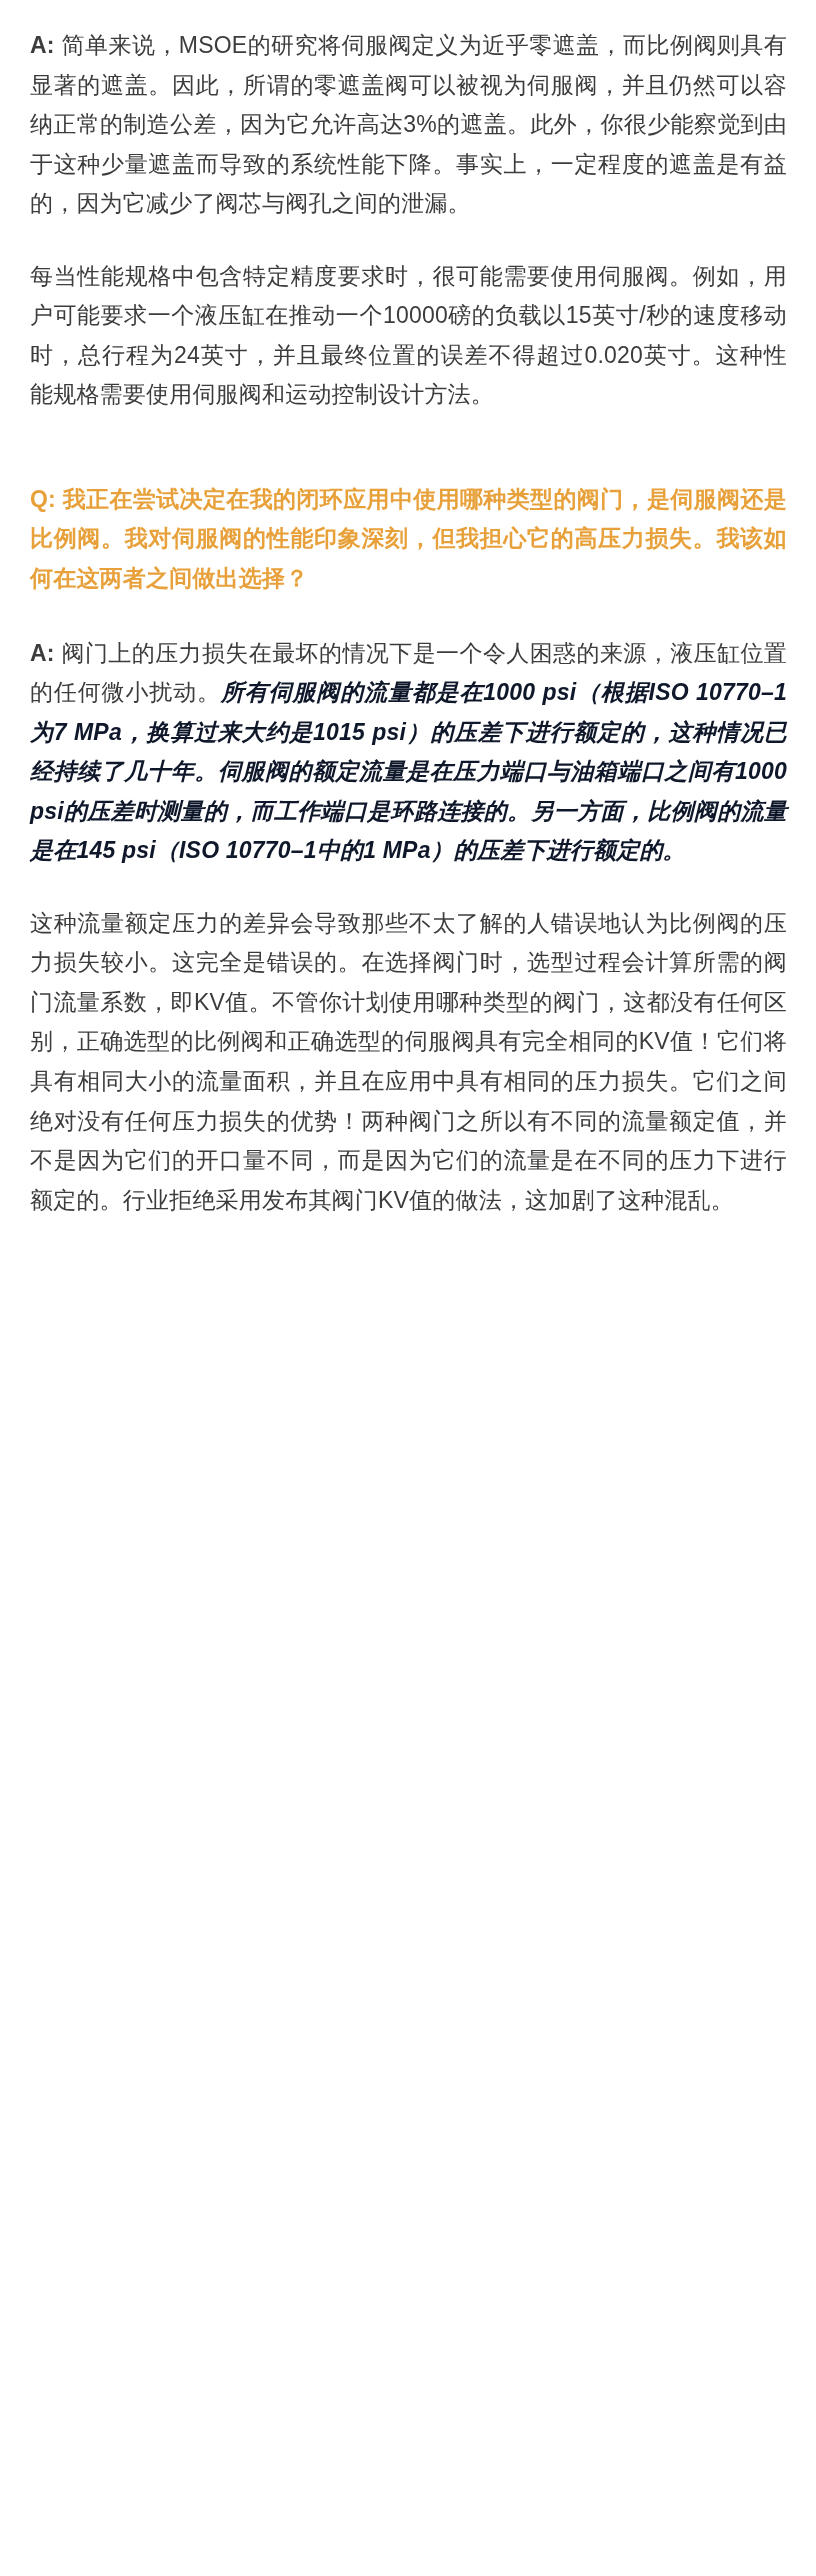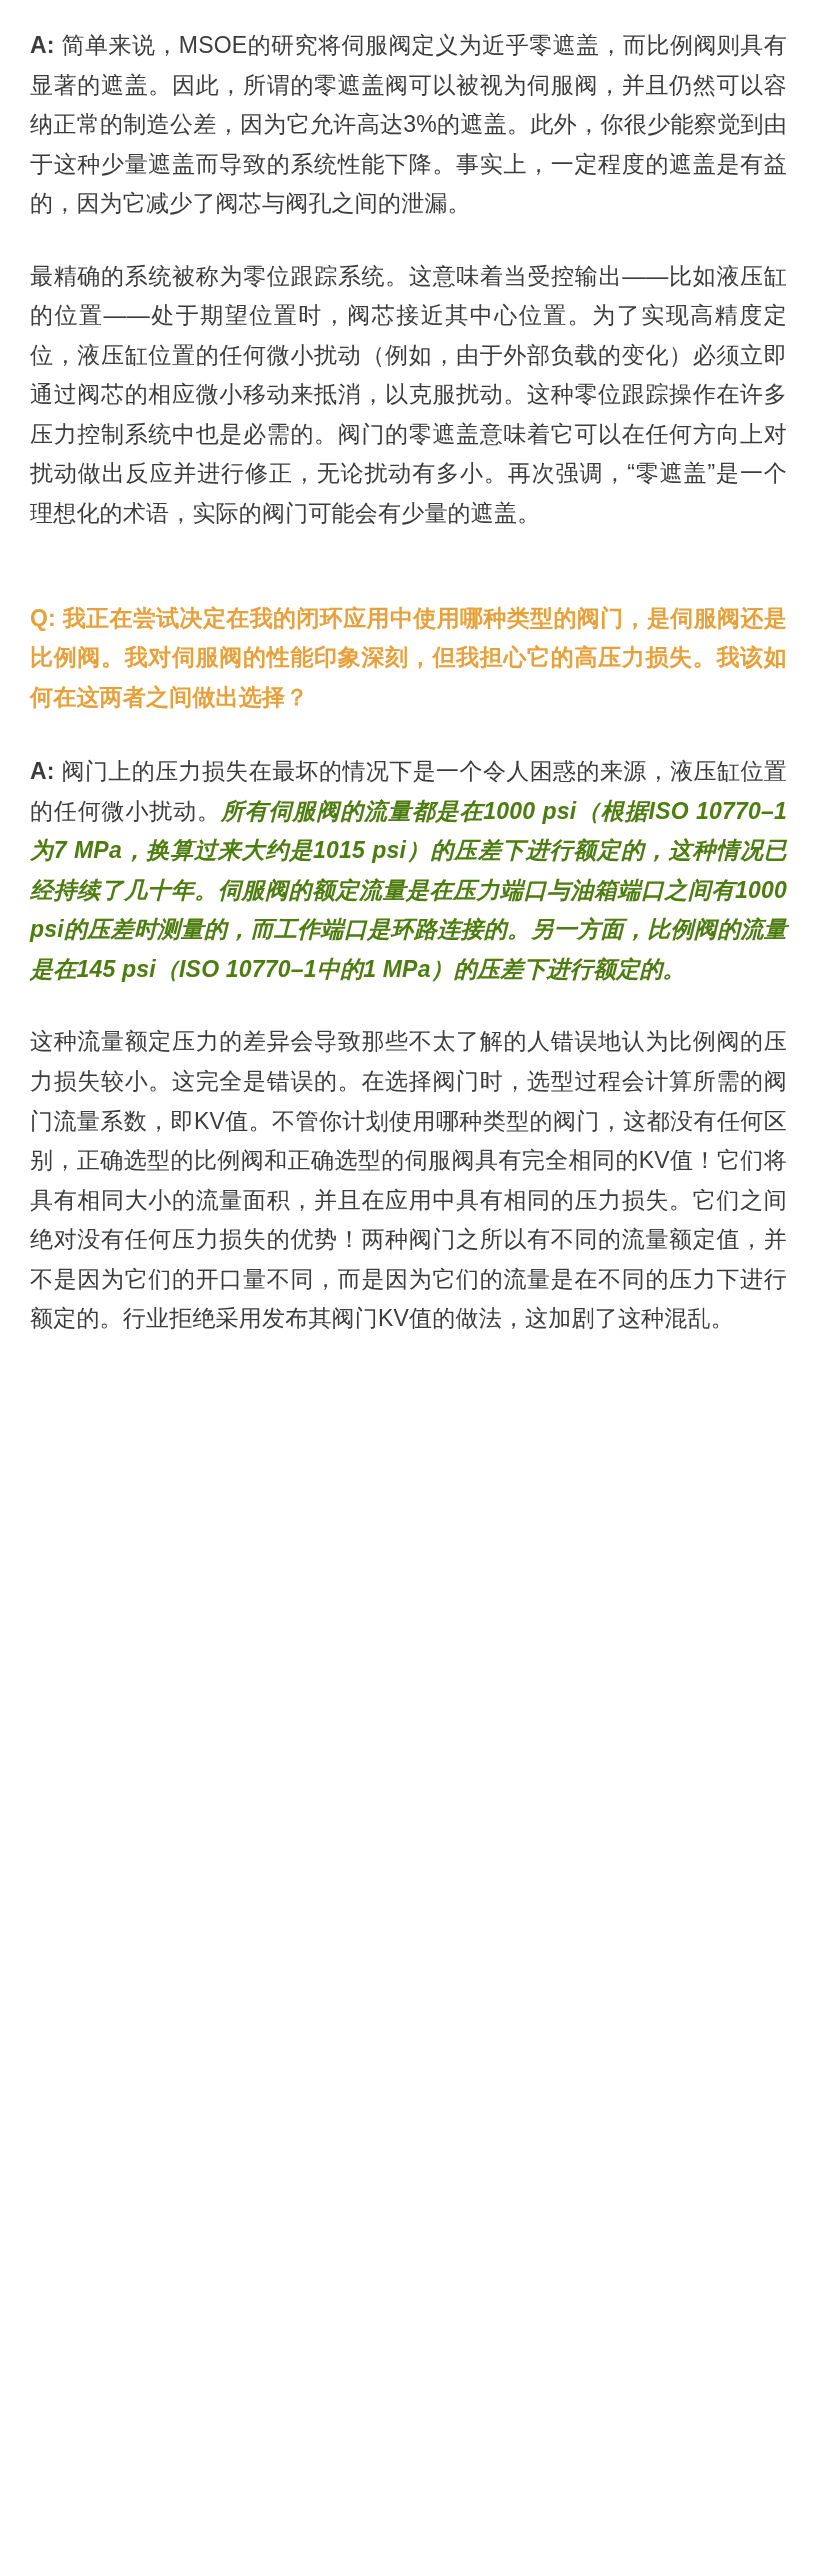--- a/index.html
+++ b/index.html
@@ -44,36 +44,36 @@
     font-size: 23px;
     line-height: 1.72;
     text-align: justify;
     letter-spacing: 0.2px;
     margin: 0 0 33px 0;
   }
   .question .qa-label {
     color: #e8a13a;
   }
   .highlight {
-    color: #4d7c0f;
+    color: #0f172a;
     font-style: italic;
     font-weight: bold;
   }
   .gap-large {
     height: 30px;
   }
 </style>
 </head>
 <body>
 
 <div class="page">
 
   <div class="block">
     <p class="para answer"><span class="qa-label">A:</span> <span>简单来说，MSOE的研究将伺服阀定义为近乎零遮盖，而比例阀则具有显著的遮盖。因此，所谓的零遮盖阀可以被视为伺服阀，并且仍然可以容纳正常的制造公差，因为它允许高达3%的遮盖。此外，你很少能察觉到由于这种少量遮盖而导致的系统性能下降。事实上，一定程度的遮盖是有益的，因为它减少了阀芯与阀孔之间的泄漏。</span></p>
-    <p class="para">最精确的系统被称为零位跟踪系统。这意味着当受控输出——比如液压缸的位置——处于期望位置时，阀芯接近其中心位置。为了实现高精度定位，液压缸位置的任何微小扰动（例如，由于外部负载的变化）必须立即通过阀芯的相应微小移动来抵消，以克服扰动。这种零位跟踪操作在许多压力控制系统中也是必需的。阀门的零遮盖意味着它可以在任何方向上对扰动做出反应并进行修正，无论扰动有多小。再次强调，“零遮盖”是一个理想化的术语，实际的阀门可能会有少量的遮盖。</p>
+    <p class="para">每当性能规格中包含特定精度要求时，很可能需要使用伺服阀。例如，用户可能要求一个液压缸在推动一个10000磅的负载以15英寸/秒的速度移动时，总行程为24英寸，并且最终位置的误差不得超过0.020英寸。这种性能规格需要使用伺服阀和运动控制设计方法。</p>
   </div>
 
   <div class="gap-large"></div>
 
   <div class="block">
     <p class="question"><span class="qa-label">Q:</span> <span>我正在尝试决定在我的闭环应用中使用哪种类型的阀门，是伺服阀还是比例阀。我对伺服阀的性能印象深刻，但我担心它的高压力损失。我该如何在这两者之间做出选择？</span></p>
   </div>
 
   <div class="block">
     <p class="para answer"><span class="qa-label">A:</span> <span>阀门上的压力损失在最坏的情况下是一个令人困惑的来源，液压缸位置的任何微小扰动。</span><span class="highlight">所有伺服阀的流量都是在1000 psi（根据ISO 10770–1为7 MPa，换算过来大约是1015 psi）的压差下进行额定的，这种情况已经持续了几十年。伺服阀的额定流量是在压力端口与油箱端口之间有1000 psi的压差时测量的，而工作端口是环路连接的。另一方面，比例阀的流量是在145 psi（ISO 10770–1中的1 MPa）的压差下进行额定的。</span></p>

